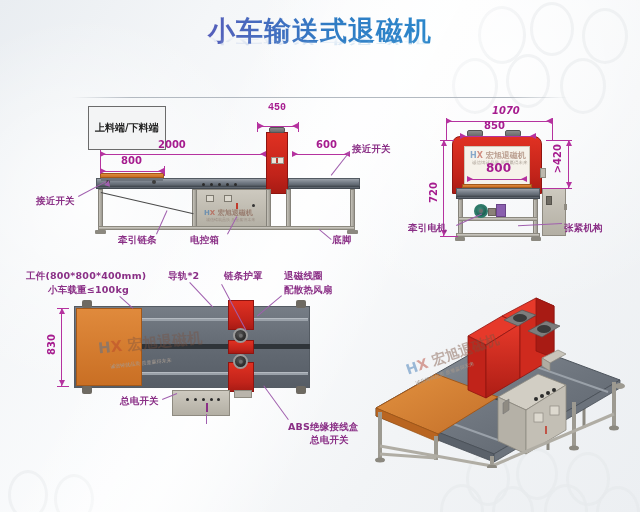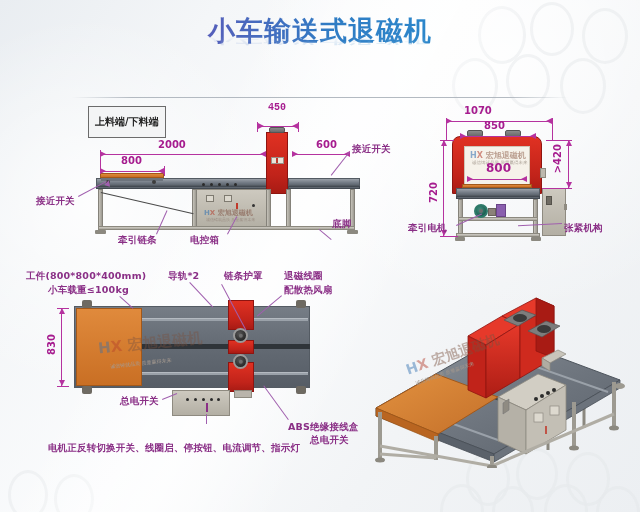--- a/index.html
+++ b/index.html
@@ -56,21 +56,21 @@
   .dimline.v { width:1px; height:auto; }
   .dimtick { position:absolute; background:#b5329f; width:1px; }
   .arrow-l, .arrow-r { position:absolute; width:0; height:0; border-top:3px solid transparent; border-bottom:3px solid transparent; }
   .arrow-l { border-right:6px solid #b5329f; }
   .arrow-r { border-left:6px solid #b5329f; }
   .arrow-u, .arrow-d { position:absolute; width:0;height:0; border-left:3px solid transparent; border-right:3px solid transparent;}
   .arrow-u { border-bottom:6px solid #b5329f; }
   .arrow-d { border-top:6px solid #b5329f; }
 
   .tagbox { position:absolute; border:1px solid #6b6b6b; background:#f3f4f5;
-            font-size:10px; color:#222; padding:8px 6px; white-space:nowrap; font-weight:bold; }
+            font-size:10px; color:#222; padding:14px 6px; white-space:nowrap; font-weight:bold; }
 
   
   .mach { position:absolute; }
   .frame { position:absolute; background: linear-gradient(180deg,#cfccc4,#a9a69d); border:1px solid #8c897f; }
   .deck  { position:absolute; background: linear-gradient(180deg,#9aa0a8,#737b85 60%,#5e666f); border:1px solid #545b63; }
   .deckdark { position:absolute; background: linear-gradient(180deg,#6d747d,#4e555d); border:1px solid #434a52; }
   .cart  { position:absolute; background: linear-gradient(180deg,#e08a3c,#c96f24); border:1px solid #a2581a; }
   .coilred { position:absolute; background: linear-gradient(180deg,#e03122,#c1231a 70%,#a81b14); border:1px solid #8f1410; }
   .panel { position:absolute; background: linear-gradient(180deg,#cdc9bf,#b3afa4); border:1px solid #8e8a80; }
   .greycap { position:absolute; background: linear-gradient(180deg,#8b8b8b,#6a6a6a); border:1px solid #555; border-radius:2px; }
@@ -200,21 +200,21 @@
 
     <div class="lbl" style="left:352px;top:43px;">接近开关</div>
     <div class="leader" style="left:350px;top:52px;width:30px;transform:rotate(128deg);"></div>
 
     <div class="lbl" style="left:118px;top:134px;">牵引链条</div>
     <div class="leader" style="left:156px;top:134px;width:26px;transform:rotate(-66deg);"></div>
 
     <div class="lbl" style="left:190px;top:134px;">电控箱</div>
     <div class="leader" style="left:227px;top:134px;width:20px;transform:rotate(-62deg);"></div>
 
-    <div class="lbl" style="left:332px;top:118px;">底脚</div>
+    <div class="lbl" style="left:332px;top:134px;">底脚</div>
     <div class="leader" style="left:331px;top:140px;width:16px;transform:rotate(-140deg);"></div>
   </div>
 
   <div class="mach" style="left:412px;top:100px;width:228px;height:160px;">
 
     <div class="coilred" style="left:40px;top:36px;width:90px;height:58px;border-radius:8px 8px 0 0;"></div>
     <div style="position:absolute;left:52px;top:46px;width:66px;height:40px;background:#f6f2ea;border:1px solid #cfc6b8;"></div>
     <div class="greycap" style="left:55px;top:30px;width:16px;height:7px;"></div>
     <div class="greycap" style="left:93px;top:30px;width:16px;height:7px;"></div>
 
@@ -241,21 +241,21 @@
     <div class="leg" style="left:121px;top:99px;width:5px;height:38px;"></div>
     <div class="frame" style="left:46px;top:117px;width:80px;height:4px;"></div>
     <div class="frame" style="left:44px;top:133px;width:84px;height:4px;"></div>
     <div class="foot" style="left:43px;top:137px;width:10px;height:4px;"></div>
     <div class="foot" style="left:119px;top:137px;width:10px;height:4px;"></div>
 
     <div class="fan" style="left:62px;top:104px;width:14px;height:14px;background:radial-gradient(circle at 40% 35%,#3f8f7e,#1f5f52 70%);border-color:#2e7a69;"></div>
     <div style="position:absolute;left:76px;top:108px;width:8px;height:8px;background:#8b8279;border:1px solid #6a635b;"></div>
     <div style="position:absolute;left:84px;top:104px;width:10px;height:13px;background:#8a5fae;border:1px solid #6a4488;"></div>
 
-    <div class="dim" style="left:52px;top:5px;">1070</div>
+    <div class="dim" style="left:80px;top:5px;font-style:italic;">1070</div>
     <div class="dimline" style="left:34px;top:21px;width:106px;"></div>
     <div class="arrow-r" style="left:34px;top:18px;"></div>
     <div class="arrow-l" style="left:134px;top:18px;"></div>
     <div class="dimtick" style="left:34px;top:18px;height:22px;"></div>
     <div class="dimtick" style="left:140px;top:18px;height:22px;"></div>
 
     <div class="dim" style="left:72px;top:20px;">850</div>
     <div class="dimline" style="left:48px;top:36px;width:76px;"></div>
     <div class="arrow-r" style="left:48px;top:33px;"></div>
     <div class="arrow-l" style="left:118px;top:33px;"></div>
@@ -338,21 +338,20 @@
     <div class="leader" style="left:222px;top:22px;width:52px;transform:rotate(62deg);"></div>
 
     <div class="lbl" style="left:284px;top:8px;">退磁线圈</div>
     <div class="lbl" style="left:284px;top:22px;">配散热风扇</div>
     <div class="leader" style="left:282px;top:34px;width:32px;transform:rotate(140deg);"></div>
 
     <div class="lbl" style="left:120px;top:133px;">总电开关</div>
     <div class="leader" style="left:162px;top:137px;width:16px;transform:rotate(-22deg);"></div>
 
     <div class="leader" style="left:206px;top:162px;width:10px;transform:rotate(-90deg);"></div>
-    <div class="lbl c" style="left:14px;top:180px;width:320px;">电机正反转切换开关、线圈启、停按钮、电流调节、指示灯</div>
 
     <div class="lbl" style="left:288px;top:159px;">ABS绝缘接线盒</div>
     <div class="lbl" style="left:310px;top:172px;">总电开关</div>
     <div class="leader" style="left:288px;top:158px;width:42px;transform:rotate(-126deg);"></div>
   </div>
 
   <div class="iso" style="left:352px;top:258px;width:288px;height:210px;">
 
     <svg width="288" height="210" viewBox="0 0 288 210">
       <defs>

